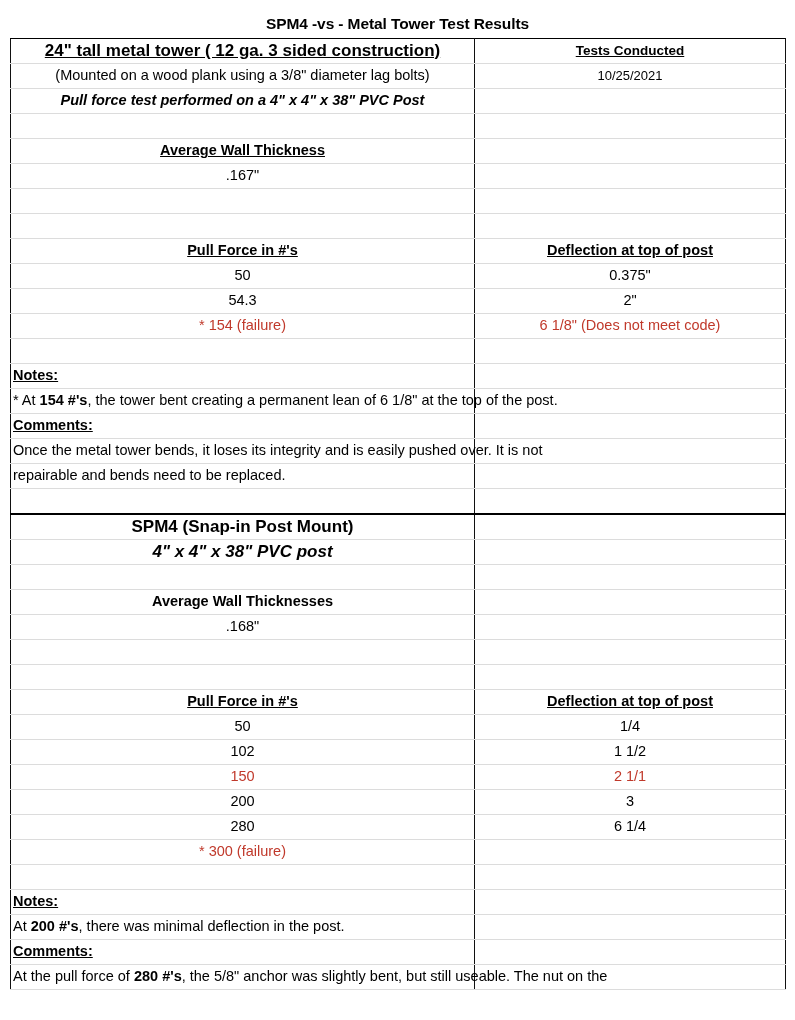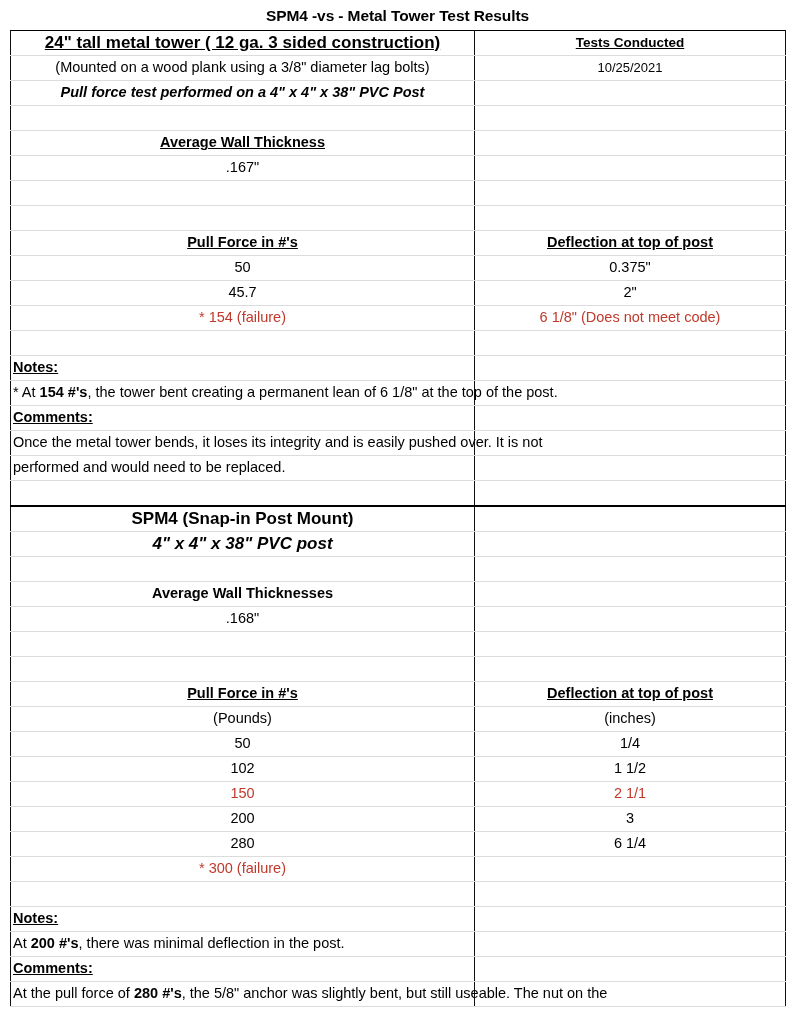--- a/index.html
+++ b/index.html
@@ -21,21 +21,21 @@
     height: 1020px;
     box-sizing: border-box;
   }
 
   .doc-title {
     text-align: center;
     font-family: "Liberation Sans", sans-serif;
     font-size: 15.5px;
     font-weight: bold;
     letter-spacing: -0.1px;
-    padding-top: 7px;
+    padding-top: 15px;
     padding-bottom: 5px;
     height: 18px;
     line-height: 18px;
   }
 
   table.sheet {
     border-collapse: collapse;
     table-layout: fixed;
     width: 775px;
     margin-left: 10px;
@@ -163,21 +163,21 @@
         <td class="ctr">
           <span>50</span>
         </td>
         <td class="ctr">
           <span>0.375"</span>
         </td>
       </tr>
 
       <tr>
         <td class="ctr">
-          <span>45.7</span>
+          <span>54.3</span>
         </td>
         <td class="ctr">
           <span>2"</span>
         </td>
       </tr>
 
       <tr>
         <td class="ctr">
           <span class="red">* 154 (failure)</span>
         </td>
@@ -214,21 +214,21 @@
 
       <tr>
         <td class="lft spill">
           <span>Once the metal tower bends, it loses its integrity and is easily pushed over.  It is not</span>
         </td>
         <td></td>
       </tr>
 
       <tr>
         <td class="lft">
-          <span>performed and would need to be replaced.</span>
+          <span>repairable and bends need to be replaced.</span>
         </td>
         <td></td>
       </tr>
 
       <tr class="block-end">
         <td></td>
         <td></td>
       </tr>
 
       <tr class="block-start">
@@ -277,28 +277,20 @@
 
       <tr>
         <td class="ctr">
           <span class="hdr">Pull Force in #'s</span>
         </td>
         <td class="ctr">
           <span class="hdr">Deflection at top of post </span>
         </td>
       </tr>
 
-      <tr>
-        <td class="ctr">
-          <span>(Pounds)</span>
-        </td>
-        <td class="ctr">
-          <span>(inches)</span>
-        </td>
-      </tr>
 
       <tr>
         <td class="ctr">
           <span>50</span>
         </td>
         <td class="ctr">
           <span>1/4</span>
         </td>
       </tr>
 

